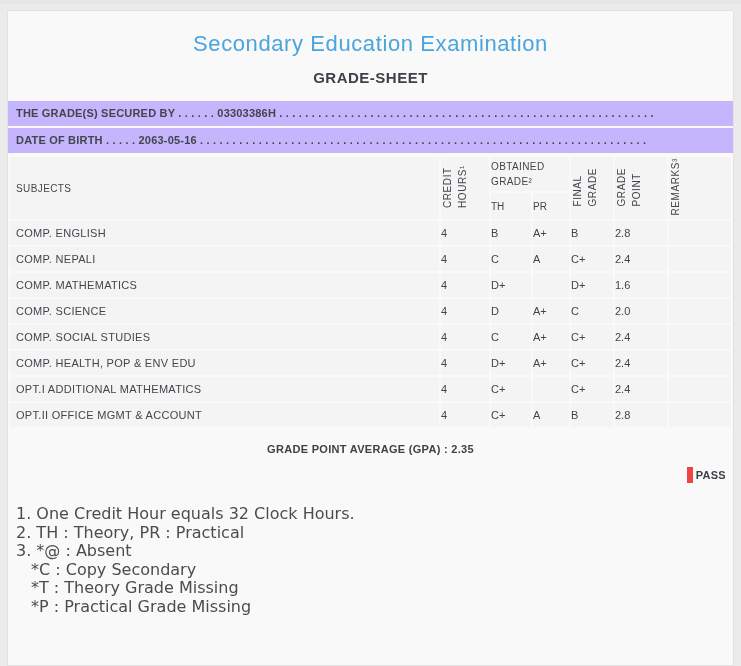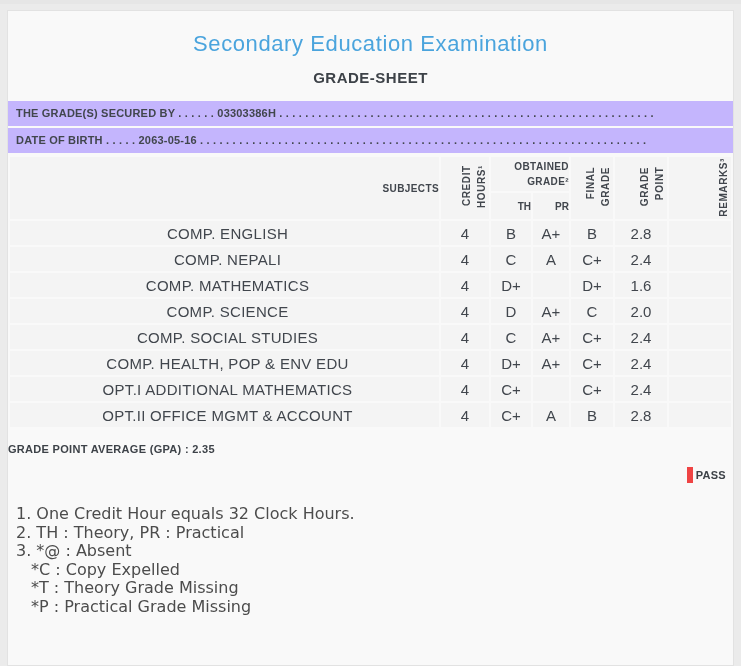--- a/index.html
+++ b/index.html
@@ -51,39 +51,39 @@
     width: 100%;
     border-collapse: separate;
     border-spacing: 2px;
     table-layout: fixed;
     margin-top: 2px;
   }
   table.grades th, table.grades td {
     background: #f4f4f4;
     font-weight: normal;
   }
-  table.grades th { font-size: 10px; font-weight: bold; color: #41464d; text-align: right; vertical-align: middle; }
-  table.grades td { font-size: 15px; height: 24px; text-align: center; vertical-align: middle; color: #41464d; }
+  table.grades th { font-size: 10px; font-weight: normal; color: #41464d; text-align: left; vertical-align: middle; }
+  table.grades td { font-size: 11px; height: 24px; text-align: left; vertical-align: middle; color: #41464d; }
   th.subjects-h { text-align: left; padding-left: 6px; font-size: 10.5px; letter-spacing: 0.4px; }
   td.subject-cell { text-align: left; padding-left: 6px; letter-spacing: 0.3px; }
   .hrow1 th { height: 34px; }
   .hrow2 th { height: 26px; }
   .vtext {
     writing-mode: vertical-rl;
     transform: rotate(180deg);
     white-space: pre-line;
     display: inline-block;
     line-height: 1.45;
     letter-spacing: 0.6px;
     font-size: 10px;
   }
   .og-head { white-space: pre-line; line-height: 1.5; letter-spacing: 0.4px; }
   .summary {
     margin-top: 14px;
-    text-align: left;
+    text-align: center;
     font-size: 11px;
     font-weight: bold;
     letter-spacing: 0.3px;
     color: #3d4248;
   }
   .result-line { margin-top: 10px; text-align: right; padding-right: 6px; }
   .result-badge {
     display: inline-block;
     border-left: 6px solid #ef4444;
     padding: 2px 1px 2px 3px;
@@ -223,18 +223,18 @@
 
   <div class="summary">GRADE POINT AVERAGE (GPA) : 2.35</div>
   <div class="result-line">
     <span class="result-badge">PASS</span>
   </div>
 
   <div class="footnotes">
     <div class="footnote">1. One Credit Hour equals 32 Clock Hours.</div>
     <div class="footnote">2. TH : Theory, PR : Practical</div>
     <div class="footnote">3. *@ : Absent</div>
-    <div class="footnote indent">*C : Copy Expelled</div>
+    <div class="footnote indent">*C : Copy Secondary</div>
     <div class="footnote indent">*T : Theory Grade Missing</div>
     <div class="footnote indent">*P : Practical Grade Missing</div>
   </div>
 
 </div>
 
 </body></html>

